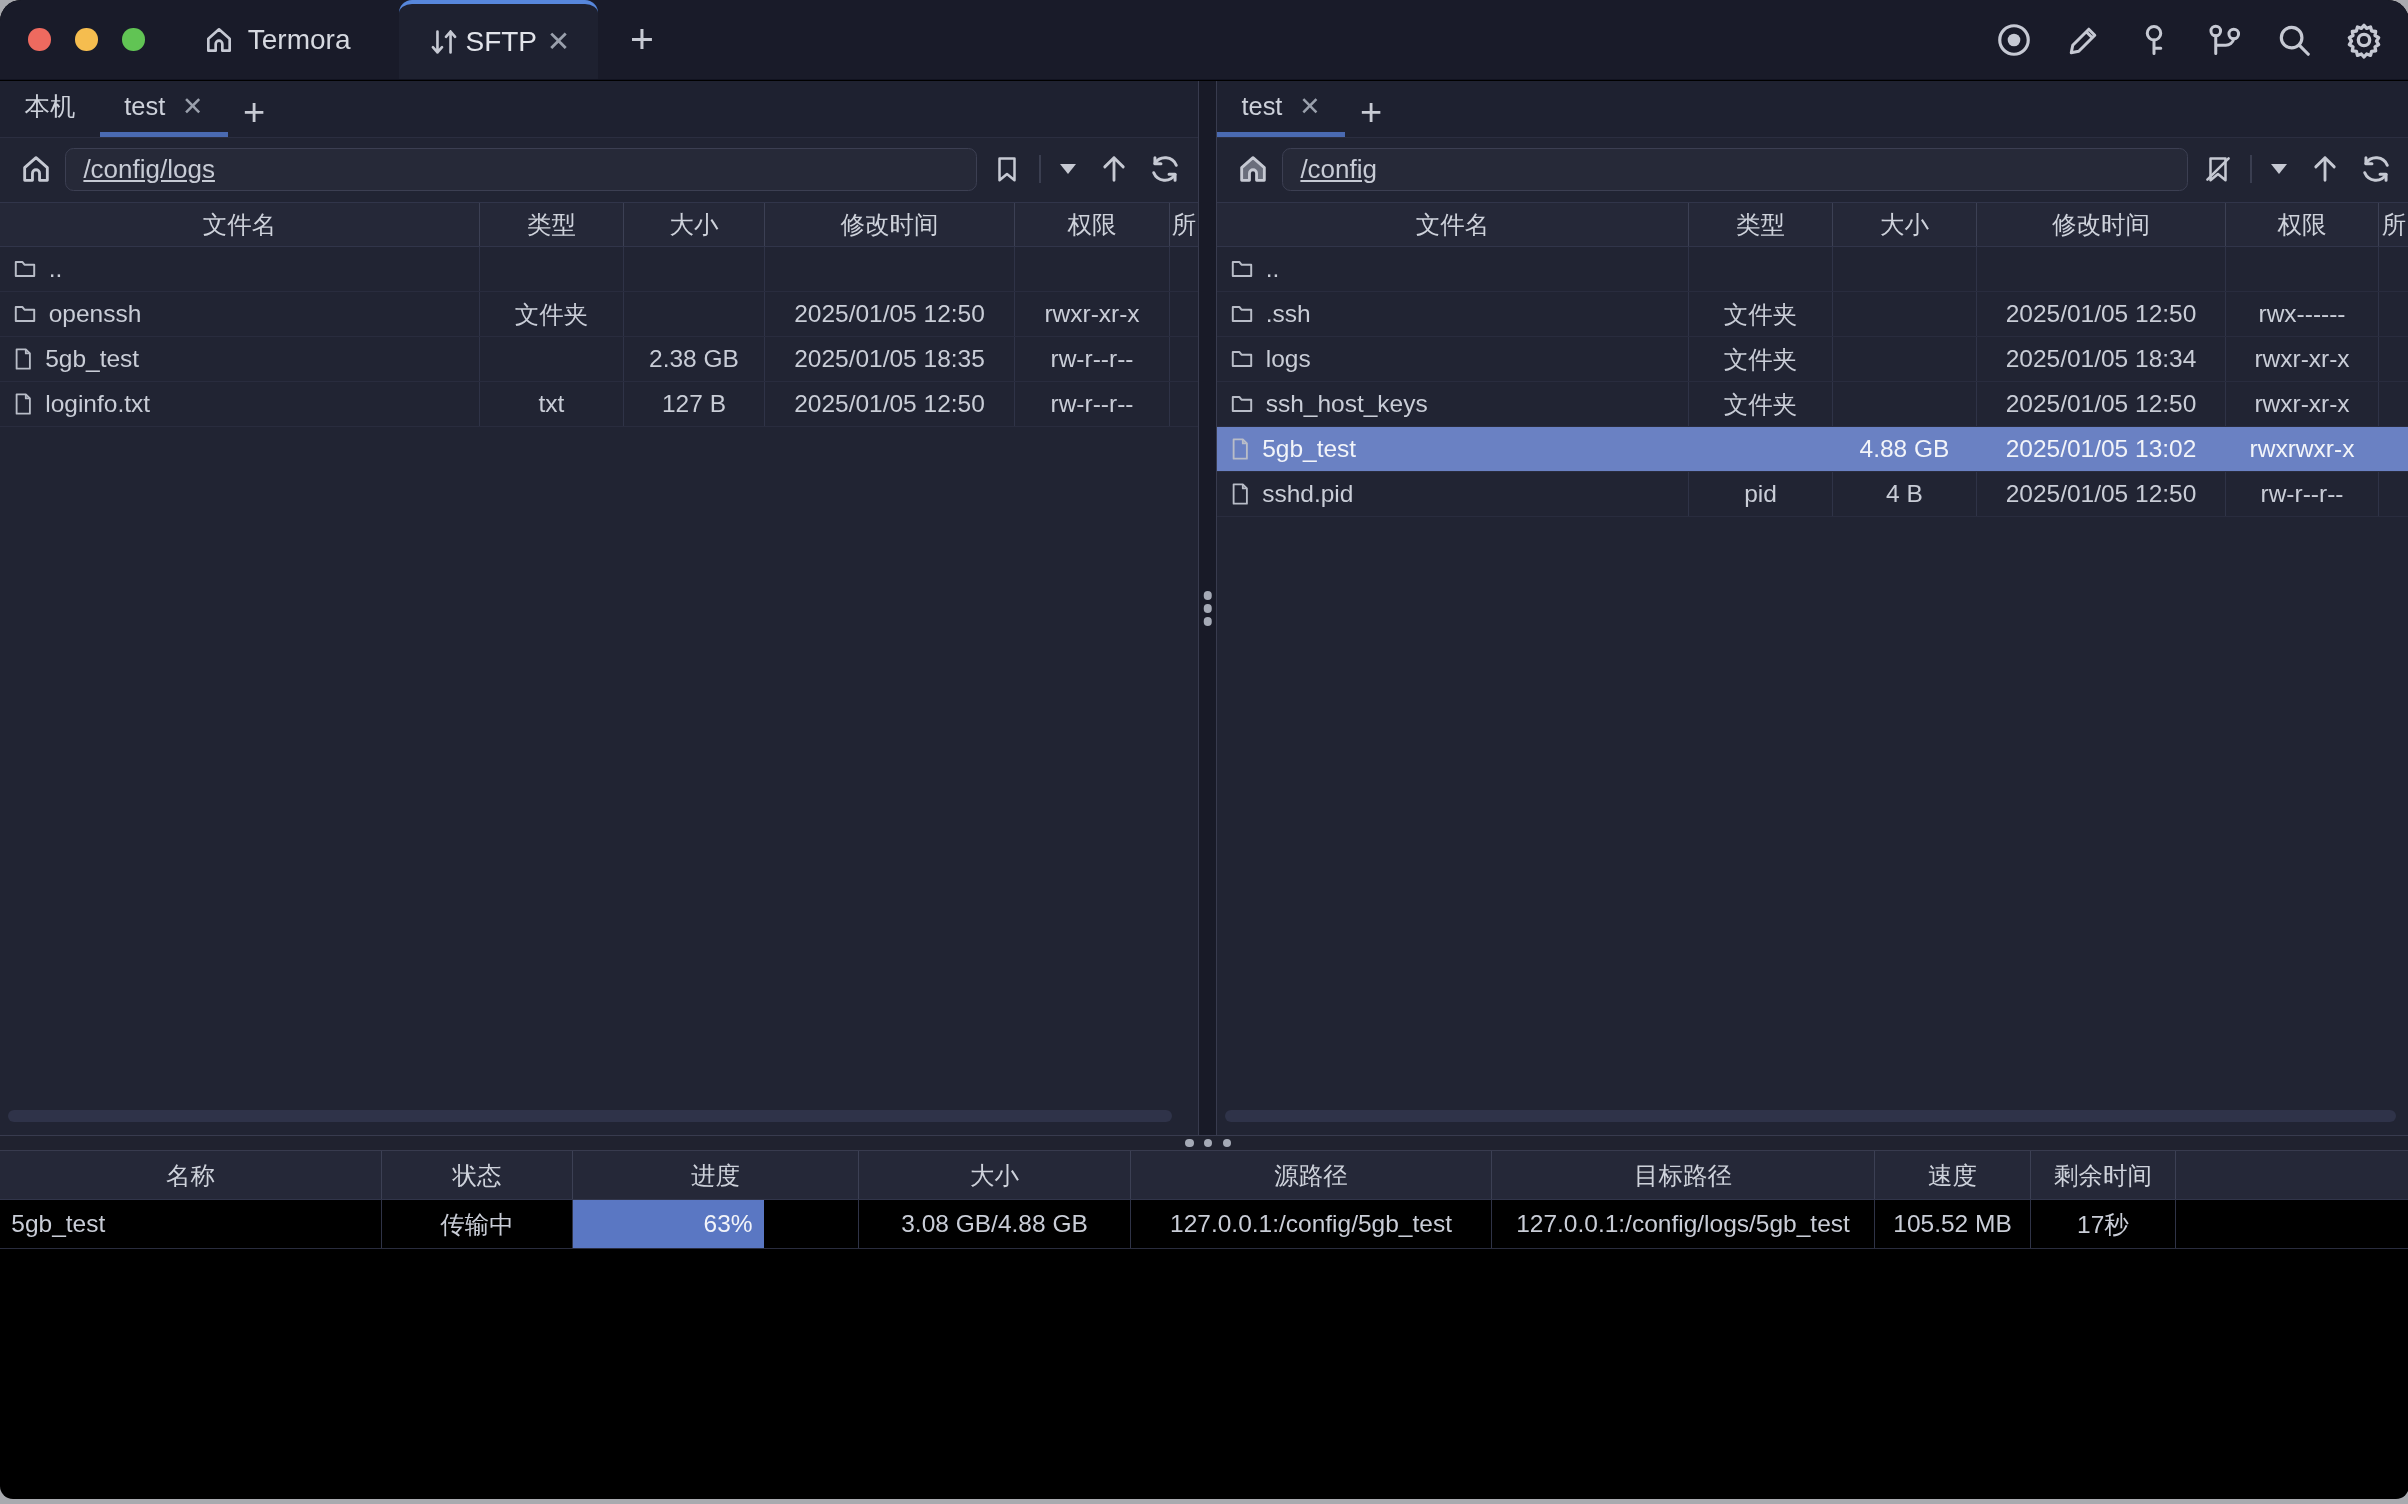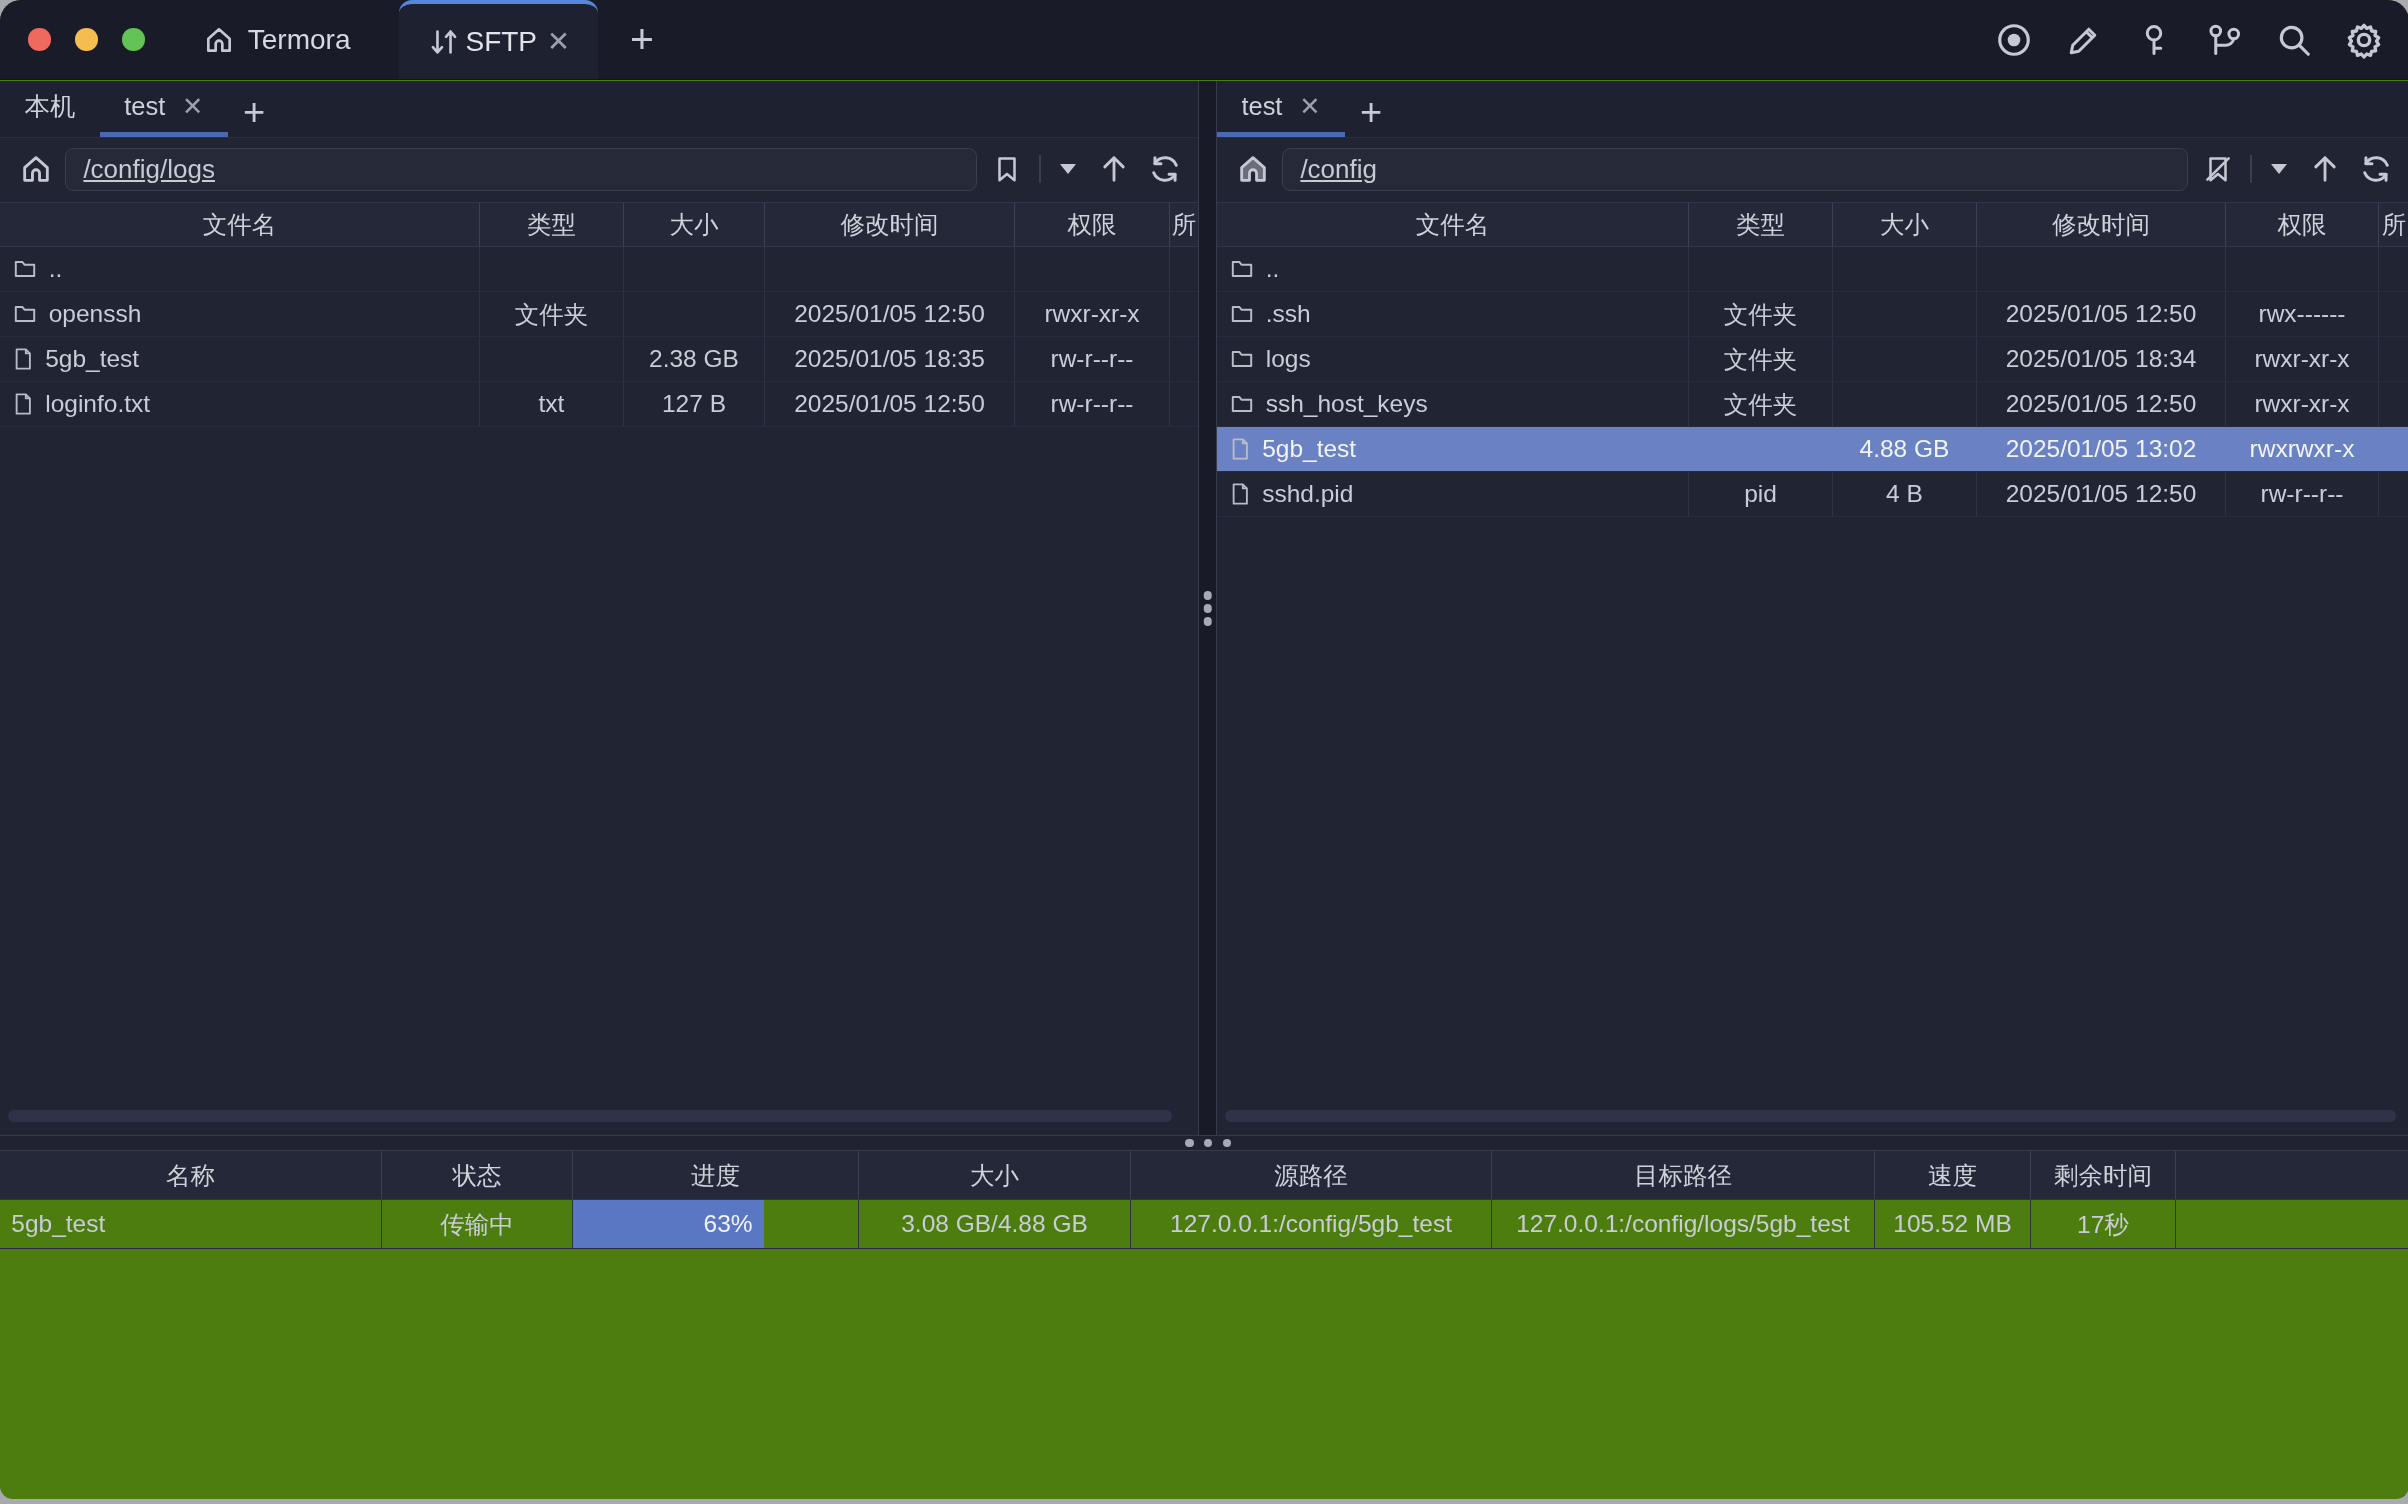--- a/index.html
+++ b/index.html
@@ -1,19 +1,19 @@
 <!DOCTYPE html>
 <html style="font-size:15px"><head>
 <meta charset="utf-8">
 <style>
   html,body{margin:0;padding:0;background:#c2c3c7;}
   .stage{position:relative;width:2409px;height:1505px;overflow:hidden;
          font-family:"Liberation Sans","DejaVu Sans",sans-serif;background:#a9aaaf;}
   .window{position:absolute;left:0;top:0;width:2409px;height:1499px;
-          border-radius:21px 21px 13px 13px;overflow:hidden;background:#4d7c0f;}
+          border-radius:21px 21px 13px 13px;overflow:hidden;background:#000000;}
 
   
   .titlebar{position:absolute;left:0;top:0;width:100%;height:79px;background:#191b29;
             border-bottom:1.9px solid #111320;display:flex;align-items:center;}
   .traffic{display:flex;gap:24.5px;margin-left:28px;}
   .tl{width:22.6px;height:22.6px;border-radius:50%;display:block;}
   .tl.red{background:#ee6a5f;}.tl.yel{background:#f5bd4f;}.tl.grn{background:#61c454;}
   .apptab{display:flex;align-items:center;gap:13px;margin-left:58px;color:#d6d9e0;font-size:28px;}
   .sftp-tab{position:relative;height:79px;margin-left:49px;padding:0 28px;display:flex;align-items:center;
             gap:4px;background:#1e2130;border-radius:13px 13px 0 0;color:#e2e4ea;font-size:28px;

